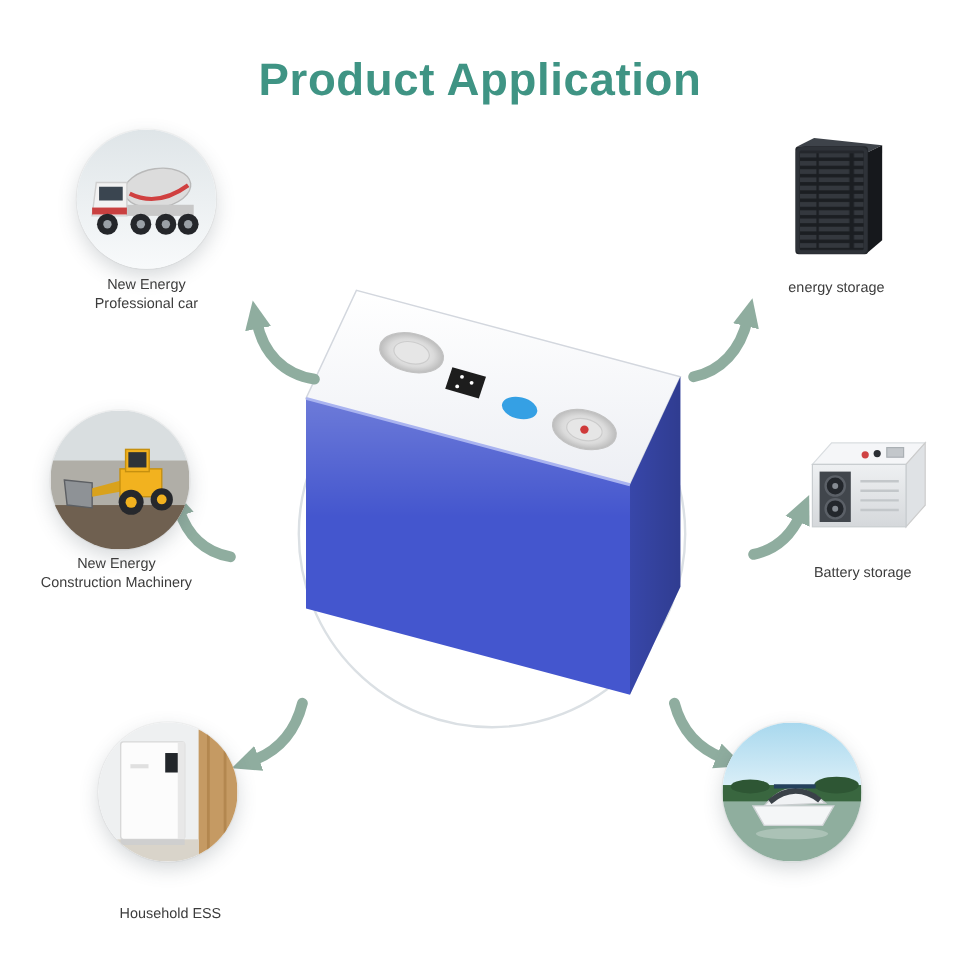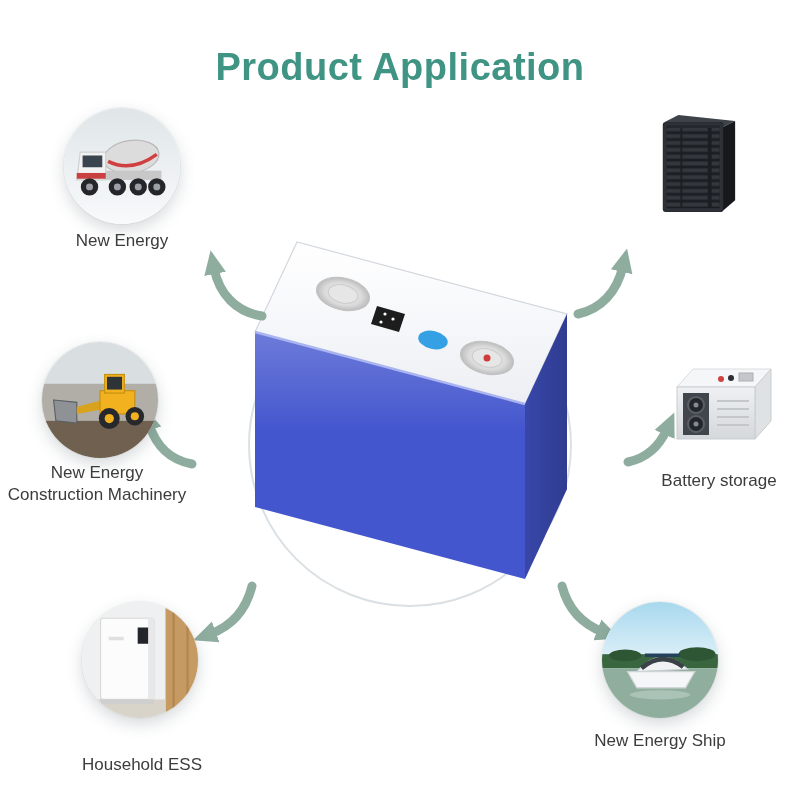--- a/index.html
+++ b/index.html
@@ -19,21 +19,21 @@
   .arrows { position:absolute; left:0; top:0; z-index:3; pointer-events:none; }
 
   .circle-thumb { position:absolute; width:116px; height:116px; border-radius:50%;
     overflow:hidden; background:#fff; z-index:4;
     box-shadow:0 6px 16px rgba(70,80,90,.22), 0 0 0 1px rgba(0,0,0,.04); }
   .circle-thumb svg { display:block; }
 
   .float-thumb { position:absolute; z-index:4; }
 
   .app-label { position:absolute; z-index:5; text-align:center;
-    color:var(--label-text,#3C3C3C); font-size:17px; line-height:1.32; }
+    color:var(--label-text,#3C3C3C); font-size:12px; line-height:1.32; }
   .app-label span { display:block; }
 </style>
 </head>
 <body>
 
 <div class="stage">
 
   <div class="title">Product Application</div>
 
   <div class="center-circle"></div>
@@ -122,20 +122,21 @@
       <circle cx="46" cy="68" r="7.5" fill="#24262a"></circle>
         <circle cx="46" cy="68" r="3" fill="#9aa0a6"></circle>
       <circle cx="64" cy="68" r="7.5" fill="#24262a"></circle>
         <circle cx="64" cy="68" r="3" fill="#9aa0a6"></circle>
       <circle cx="80" cy="68" r="7.5" fill="#24262a"></circle>
         <circle cx="80" cy="68" r="3" fill="#9aa0a6"></circle>
     </svg>
   </div>
   <div class="app-label" style="left:27px; top:230px; width:190px;">
     <span>New Energy</span>
+    <span>Professional car</span>
   </div>
 
   <div class="circle-thumb" style="left:42px; top:342px;">
     <svg width="116" height="116" viewBox="0 0 100 100">
       <rect width="100" height="100" fill="#d9dee0"></rect>
       <rect y="36" width="100" height="34" fill="#8e8678" opacity="0.55"></rect>
       <rect y="68" width="100" height="32" fill="#6f6050"></rect>
       <polygon points="10,50 30,52 30,70 12,68" fill="#8e9296" stroke="#5c5f63"></polygon>
       <polygon points="30,56 52,50 52,58 30,62" fill="#d9a21c"></polygon>
       <rect x="50" y="42" width="30" height="20" fill="#f2b21f" stroke="#c6900f"></rect>
@@ -181,20 +182,21 @@
         </pattern>
       </defs>
       <polygon points="12,10 26,3 84,9 70,16" fill="#3e434a"></polygon>
       <polygon points="70,16 84,9 84,90 70,102" fill="#16181c"></polygon>
       <rect x="10" y="10" width="62" height="92" rx="3" fill="#24272c"></rect>
       <rect x="14" y="16" width="54" height="82" fill="url(#slats)"></rect>
       <rect x="12" y="12" width="58" height="88" rx="3" fill="none" stroke="#2e3238" stroke-width="3"></rect>
     </svg>
   </div>
   <div class="app-label" style="left:607px; top:232px; width:180px;">
+    <span>energy storage</span>
   </div>
 
   <div class="float-thumb" style="left:663px; top:357px;">
     <svg width="112" height="100" viewBox="0 0 112 100">
       <defs>
         <linearGradient id="gS-front" x1="0" y1="0" x2="0" y2="1">
           <stop offset="0" stop-color="#eef0f2"></stop>
             <stop offset="1" stop-color="#d5d8db"></stop>
         </linearGradient>
       </defs>
@@ -233,18 +235,14 @@
       <ellipse cx="20" cy="46" rx="14" ry="5" fill="#2e5634"></ellipse>
       <ellipse cx="82" cy="45" rx="16" ry="6" fill="#2e5634"></ellipse>
       <rect y="57" width="100" height="43" fill="#8fae9e"></rect>
       <path d="M30,60 Q50,36 74,58 Z" fill="#f0f2f4" stroke="#c8ccce"></path>
       <path d="M34,57 Q52,42 70,56" stroke="#3a4248" stroke-width="4" fill="none"></path>
       <line x1="37" y1="46" x2="67" y2="46" stroke="#24415c" stroke-width="3"></line>
       <polygon points="22,60 80,60 72,74 30,74" fill="#f4f6f7" stroke="#d0d4d6"></polygon>
       <ellipse cx="50" cy="80" rx="26" ry="4" fill="#ffffff" opacity="0.25"></ellipse>
     </svg>
   </div>
-  <div class="app-label" style="left:570px; top:730px; width:180px;">
-    <span>New Energy Ship</span>
-    <span></span>
-  </div>
 
 </div>
 
 </body></html>

